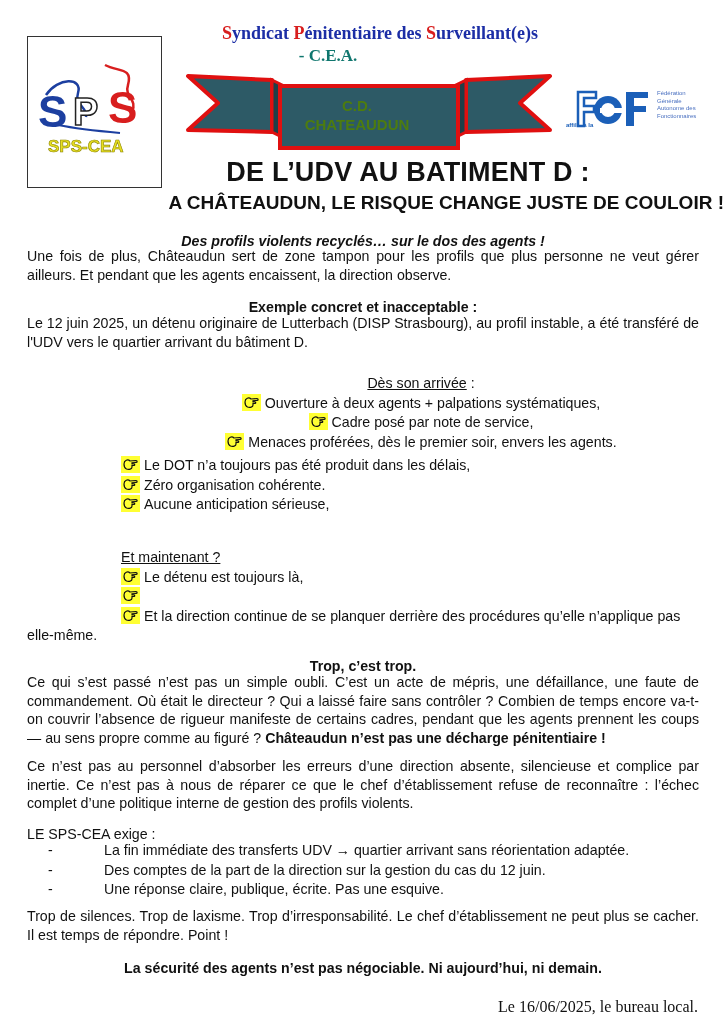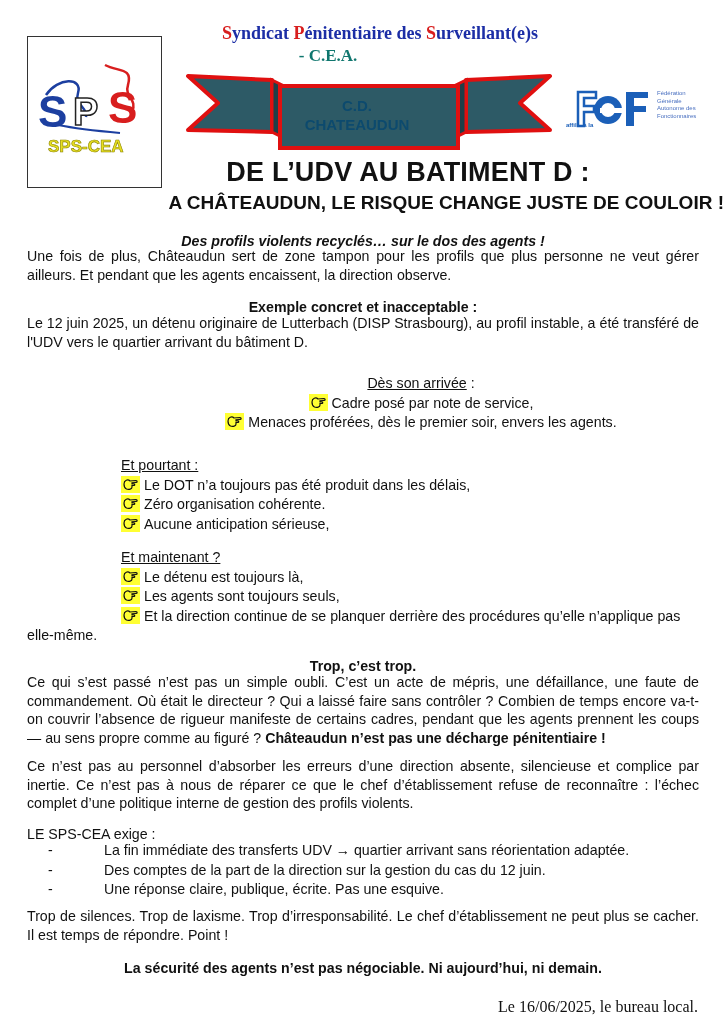--- a/index.html
+++ b/index.html
@@ -5,21 +5,21 @@
   html, body { margin:0; padding:0; background:#ffffff; }
   body { width:724px; height:1024px; position:relative; overflow:hidden; font-family:"Liberation Sans", sans-serif; color:#111; }
   .abs { position:absolute; }
   
   .logo-box { left:27px; top:36px; width:135px; height:152px; border:1px solid #333; box-sizing:border-box; background:#fff; }
   .logo-box svg { position:absolute; left:0; top:0; }
   .org-name { left:170px; top:22px; width:420px; text-align:center; font-family:"Liberation Serif", serif; font-weight:bold; font-size:18px; color:#1c2ea6; line-height:22px; }
   .org-name .red { color:#d81e1e; }
   .org-sub { left:178px; top:46px; width:300px; text-align:center; font-family:"Liberation Serif", serif; font-weight:bold; font-size:17px; color:#0f766e; }
   .ribbon { left:180px; top:70px; }
-  .ribbon-text { left:272px; top:96px; width:170px; text-align:center; color:#0c4a6e; font-size:15px; font-weight:bold; line-height:19px; }
+  .ribbon-text { left:272px; top:96px; width:170px; text-align:center; color:#4d7c0f; font-size:15px; font-weight:bold; line-height:19px; }
   .fgaf { left:560px; top:86px; }
   .affilie { left:566px; top:122px; font-size:6px; color:#1b5fb8; font-weight:bold; }
   .fgaf-desc { left:657px; top:90px; font-size:6px; color:#4a70c0; line-height:7.5px; width:70px; }
   
   .title1 { left:0; top:157px; width:724px; padding-left:92px; box-sizing:border-box; text-align:center; font-size:27px; font-weight:bold; letter-spacing:0.2px; }
   .title2 { left:0; top:192px; width:724px; text-align:right; font-size:19px; font-weight:bold; }
   
   .p { left:27px; width:672px; font-size:14.2px; line-height:18.5px; text-align:justify; }
   .center { text-align:center; }
   .bi { font-weight:bold; font-style:italic; }
@@ -91,45 +91,47 @@
 <div class="abs p center bi" style="top:232px;">Des profils violents recyclés… sur le dos des agents !</div>
 <div class="abs p" style="top:247px;">Une fois de plus, Châteaudun sert de zone tampon pour les profils que plus personne ne veut gérer ailleurs. Et pendant que les agents encaissent, la direction observe.</div>
 
 <div class="abs p center b" style="top:298px;">Exemple concret et inacceptable :</div>
 <div class="abs p" style="top:314px;">Le 12 juin 2025, un détenu originaire de Lutterbach (DISP Strasbourg), au profil instable, a été transféré de l'UDV vers le quartier arrivant du bâtiment D.</div>
 
 <div class="abs list-block" style="top:374px;text-align:center;">
     <div><span class="list-head">Dès son arrivée</span><span> :</span></div>
     <div><span class="hand"><svg width="15" height="14" viewBox="0 0 15 14">
           <path d="M1 7 C1 3, 5 2, 7 4 L13 3.5 C14.5 3.5,14.5 5.5,13 5.5 L9 5.8 L9 7 L11 7 C12 7,12 8.5,11 8.5 L9 8.5 L9 10 C9 12,6 13,3.5 12 C1.5 11,1 9,1 7 Z" fill="none" stroke="#111" stroke-width="1.2"></path>
+        </svg></span><span>Ouverture à deux agents + palpations systématiques,</span></div>
+    <div><span class="hand"><svg width="15" height="14" viewBox="0 0 15 14">
+          <path d="M1 7 C1 3, 5 2, 7 4 L13 3.5 C14.5 3.5,14.5 5.5,13 5.5 L9 5.8 L9 7 L11 7 C12 7,12 8.5,11 8.5 L9 8.5 L9 10 C9 12,6 13,3.5 12 C1.5 11,1 9,1 7 Z" fill="none" stroke="#111" stroke-width="1.2"></path>
         </svg></span><span>Cadre posé par note de service,</span></div>
     <div><span class="hand"><svg width="15" height="14" viewBox="0 0 15 14">
           <path d="M1 7 C1 3, 5 2, 7 4 L13 3.5 C14.5 3.5,14.5 5.5,13 5.5 L9 5.8 L9 7 L11 7 C12 7,12 8.5,11 8.5 L9 8.5 L9 10 C9 12,6 13,3.5 12 C1.5 11,1 9,1 7 Z" fill="none" stroke="#111" stroke-width="1.2"></path>
         </svg></span><span>Menaces proférées, dès le premier soir, envers les agents.</span></div>
   </div>
 <div class="abs list-block" style="top:456px;">
-    <div><span class="list-head">Et pourtant :</span></div>
     <div><span class="hand"><svg width="15" height="14" viewBox="0 0 15 14">
           <path d="M1 7 C1 3, 5 2, 7 4 L13 3.5 C14.5 3.5,14.5 5.5,13 5.5 L9 5.8 L9 7 L11 7 C12 7,12 8.5,11 8.5 L9 8.5 L9 10 C9 12,6 13,3.5 12 C1.5 11,1 9,1 7 Z" fill="none" stroke="#111" stroke-width="1.2"></path>
         </svg></span><span>Le DOT n’a toujours pas été produit dans les délais,</span></div>
     <div><span class="hand"><svg width="15" height="14" viewBox="0 0 15 14">
           <path d="M1 7 C1 3, 5 2, 7 4 L13 3.5 C14.5 3.5,14.5 5.5,13 5.5 L9 5.8 L9 7 L11 7 C12 7,12 8.5,11 8.5 L9 8.5 L9 10 C9 12,6 13,3.5 12 C1.5 11,1 9,1 7 Z" fill="none" stroke="#111" stroke-width="1.2"></path>
         </svg></span><span>Zéro organisation cohérente.</span></div>
     <div><span class="hand"><svg width="15" height="14" viewBox="0 0 15 14">
           <path d="M1 7 C1 3, 5 2, 7 4 L13 3.5 C14.5 3.5,14.5 5.5,13 5.5 L9 5.8 L9 7 L11 7 C12 7,12 8.5,11 8.5 L9 8.5 L9 10 C9 12,6 13,3.5 12 C1.5 11,1 9,1 7 Z" fill="none" stroke="#111" stroke-width="1.2"></path>
         </svg></span><span>Aucune anticipation sérieuse,</span></div>
   </div>
 <div class="abs list-block" style="top:548px;">
     <div><span class="list-head">Et maintenant ?</span></div>
     <div><span class="hand"><svg width="15" height="14" viewBox="0 0 15 14">
           <path d="M1 7 C1 3, 5 2, 7 4 L13 3.5 C14.5 3.5,14.5 5.5,13 5.5 L9 5.8 L9 7 L11 7 C12 7,12 8.5,11 8.5 L9 8.5 L9 10 C9 12,6 13,3.5 12 C1.5 11,1 9,1 7 Z" fill="none" stroke="#111" stroke-width="1.2"></path>
         </svg></span><span>Le détenu est toujours là,</span></div>
     <div><span class="hand"><svg width="15" height="14" viewBox="0 0 15 14">
           <path d="M1 7 C1 3, 5 2, 7 4 L13 3.5 C14.5 3.5,14.5 5.5,13 5.5 L9 5.8 L9 7 L11 7 C12 7,12 8.5,11 8.5 L9 8.5 L9 10 C9 12,6 13,3.5 12 C1.5 11,1 9,1 7 Z" fill="none" stroke="#111" stroke-width="1.2"></path>
-        </svg></span><span>Les agents sont toujours seuls,</span></div>
+        </svg></span></div>
     <div><span class="hand"><svg width="15" height="14" viewBox="0 0 15 14">
           <path d="M1 7 C1 3, 5 2, 7 4 L13 3.5 C14.5 3.5,14.5 5.5,13 5.5 L9 5.8 L9 7 L11 7 C12 7,12 8.5,11 8.5 L9 8.5 L9 10 C9 12,6 13,3.5 12 C1.5 11,1 9,1 7 Z" fill="none" stroke="#111" stroke-width="1.2"></path>
         </svg></span><span>Et la direction continue de se planquer derrière des procédures qu’elle n’applique pas</span></div>
     <div style="margin-left: -94px;">elle-même.</div>
   </div>
 
 <div class="abs p center b" style="top:657px;">Trop, c’est trop.</div>
 <div class="abs p" style="top:673px;">
   <span>Ce qui s’est passé n’est pas un simple oubli. C’est un acte de mépris, une défaillance, une faute de commandement. Où était le directeur ? Qui a laissé faire sans contrôler ? Combien de temps encore va-t-on couvrir l’absence de rigueur manifeste de certains cadres, pendant que les agents prennent les coups — au sens propre comme au figuré ? </span><span class="b">Châteaudun n’est pas une décharge pénitentiaire !</span>
 </div>

